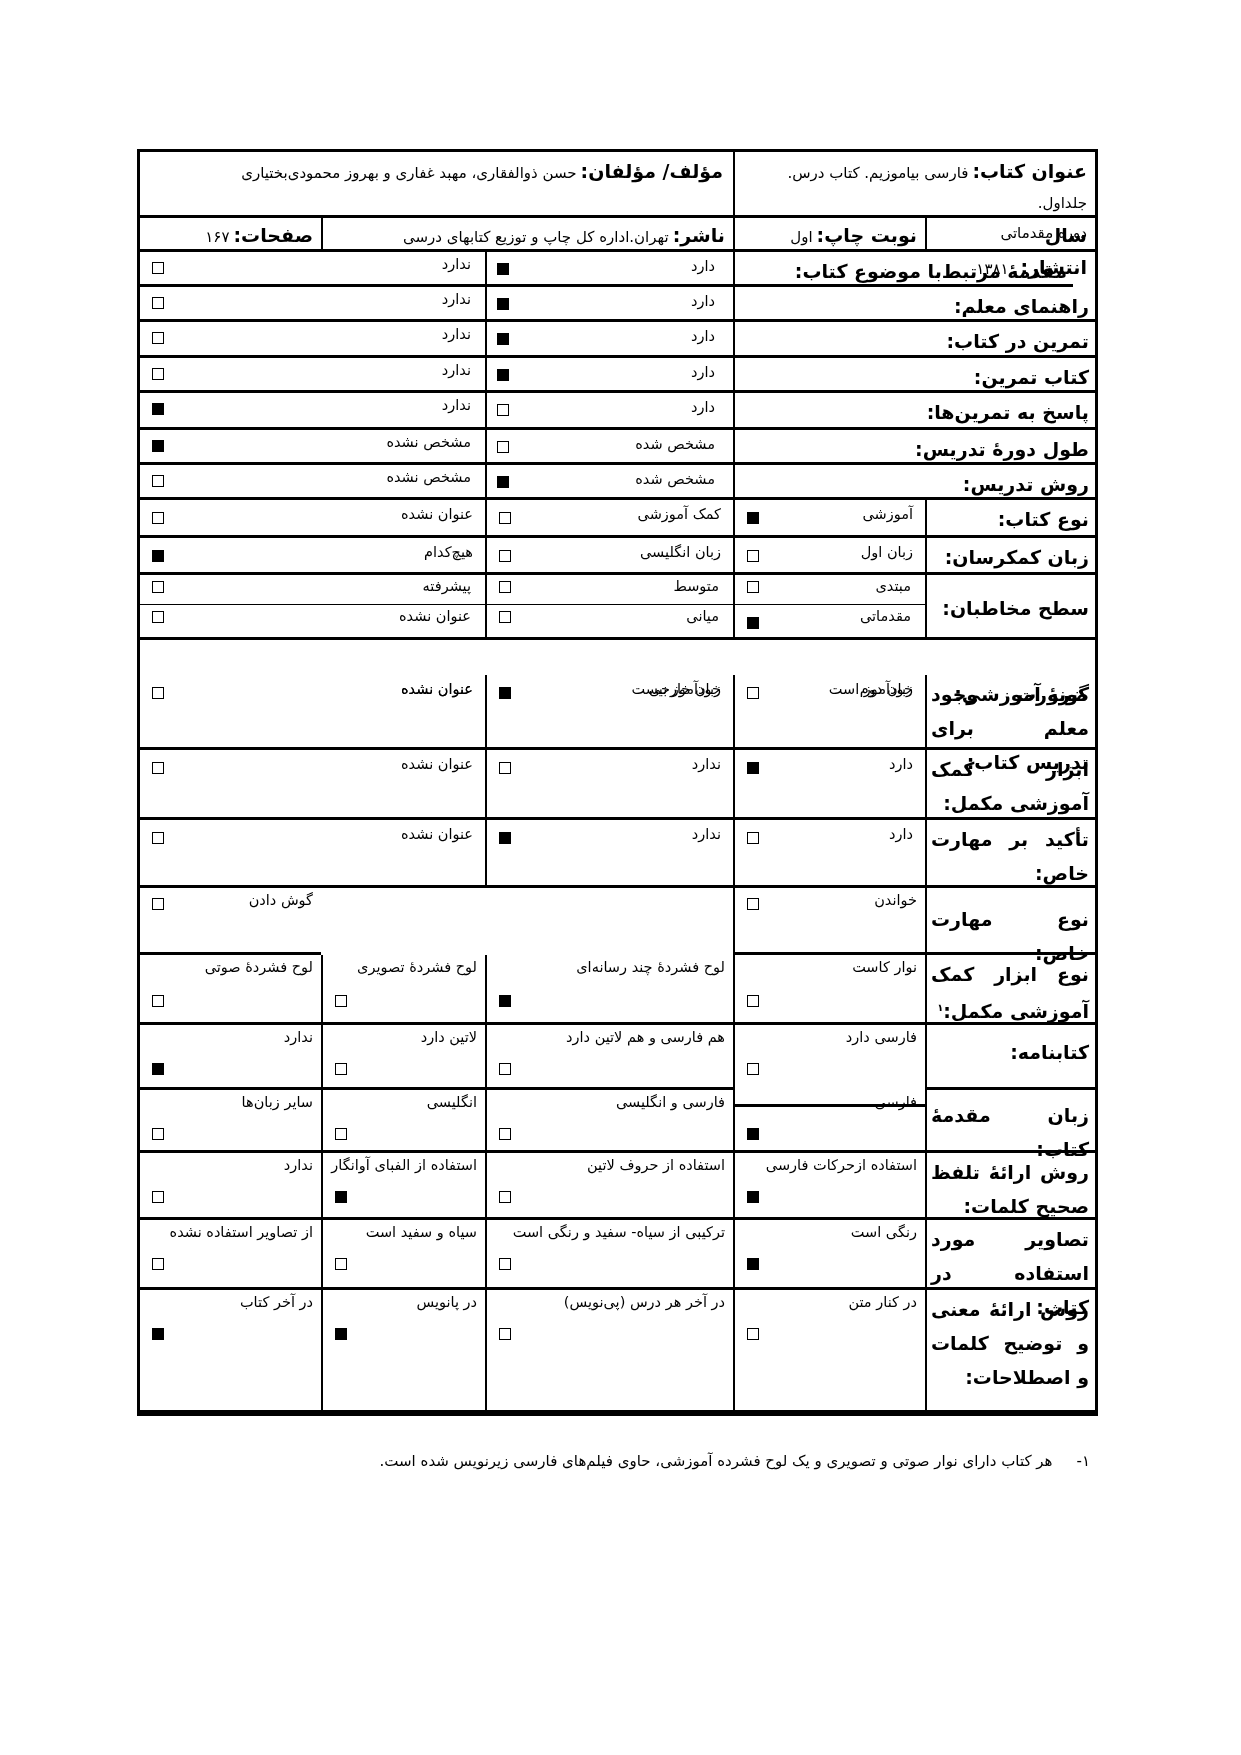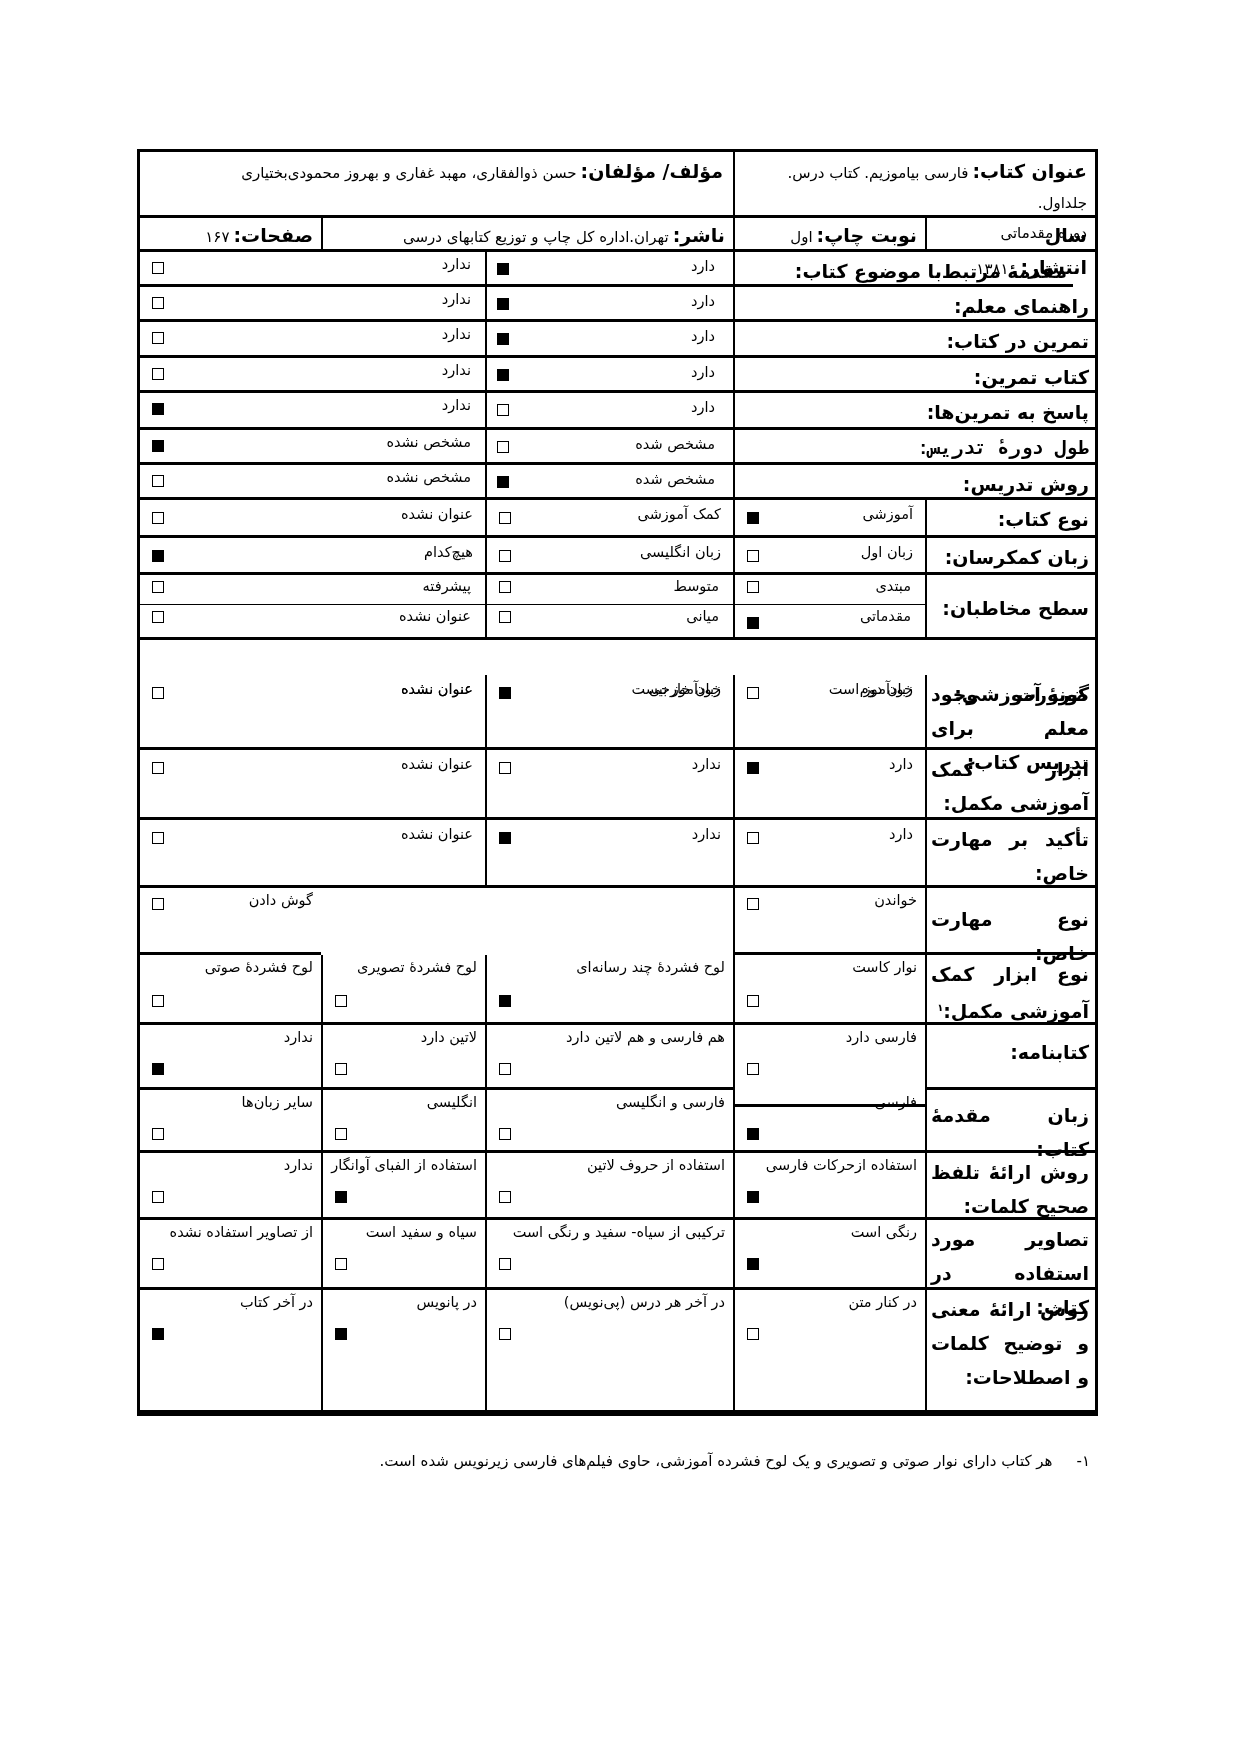--- a/index.html
+++ b/index.html
@@ -66,21 +66,21 @@
       </div>
       <div class="cell lbl" style="left: 593px; top: 241px; width: 362px; height: 37px;"><span>پاسخ به تمرین‌ها:</span></div>
       <div class="cell" style="left: 345px; top: 241px; width: 248px; height: 37px;">
         <span class="opt" style="right: 18px; top: 6px;">دارد</span>
         <span class="cb" style="left: 10px; top: 11px;"></span>
       </div>
       <div class="cell" style="left: 0px; top: 241px; width: 345px; height: 37px; border-left: none;">
         <span class="opt" style="right: 14px; top: 4px;">ندارد</span>
         <span class="cb on" style="left: 12px; top: 10px;"></span>
       </div>
-      <div class="cell lbl" style="left: 593px; top: 278px; width: 362px; height: 35px; font-family: Liberation Mono, monospace;"><span>طول دورهٔ تدریس:</span></div>
+      <div class="cell lbl" style="left: 593px; top: 278px; width: 362px; height: 35px;"><span>طول دورهٔ تدریس:</span></div>
       <div class="cell" style="left: 345px; top: 278px; width: 248px; height: 35px;">
         <span class="opt" style="right: 18px; top: 6px;">مشخص شده</span>
         <span class="cb" style="left: 10px; top: 11px;"></span>
       </div>
       <div class="cell" style="left: 0px; top: 278px; width: 345px; height: 35px; border-left: none;">
         <span class="opt" style="right: 14px; top: 4px;">مشخص نشده</span>
         <span class="cb on" style="left: 12px; top: 10px;"></span>
       </div>
       <div class="cell lbl" style="left: 593px; top: 313px; width: 362px; height: 35px;"><span>روش تدریس:</span></div>
       <div class="cell" style="left: 345px; top: 313px; width: 248px; height: 35px;">

